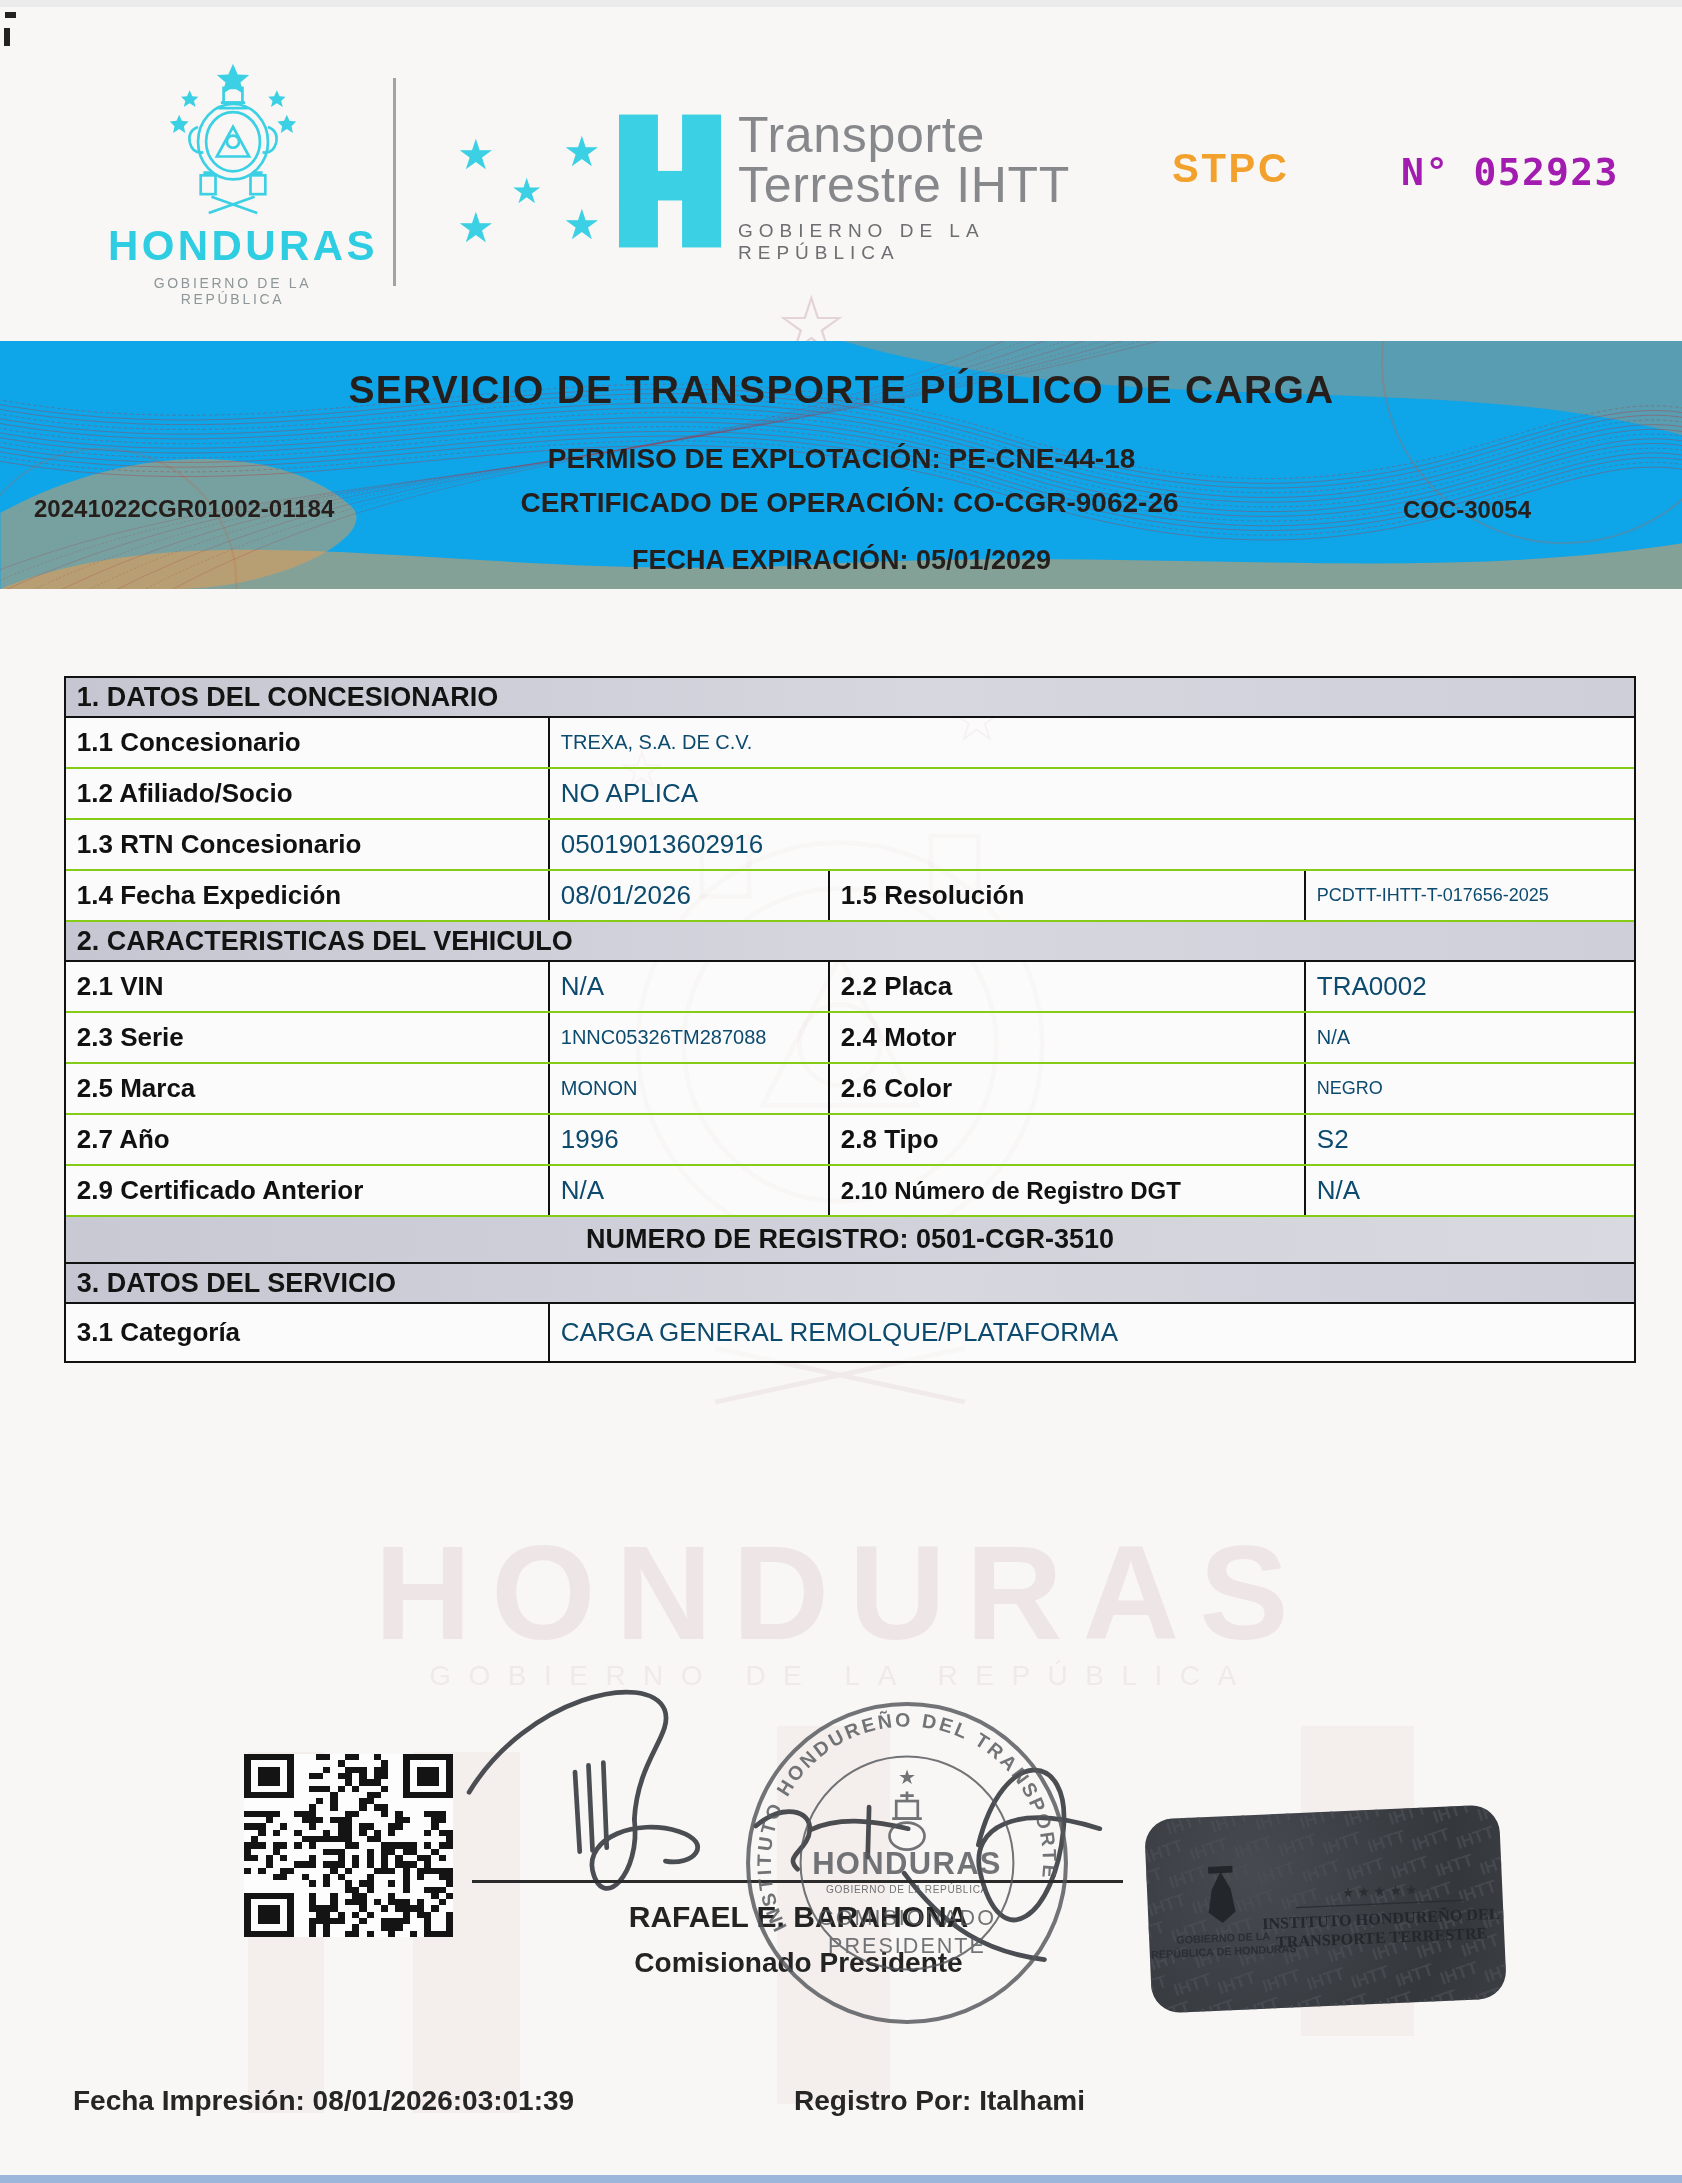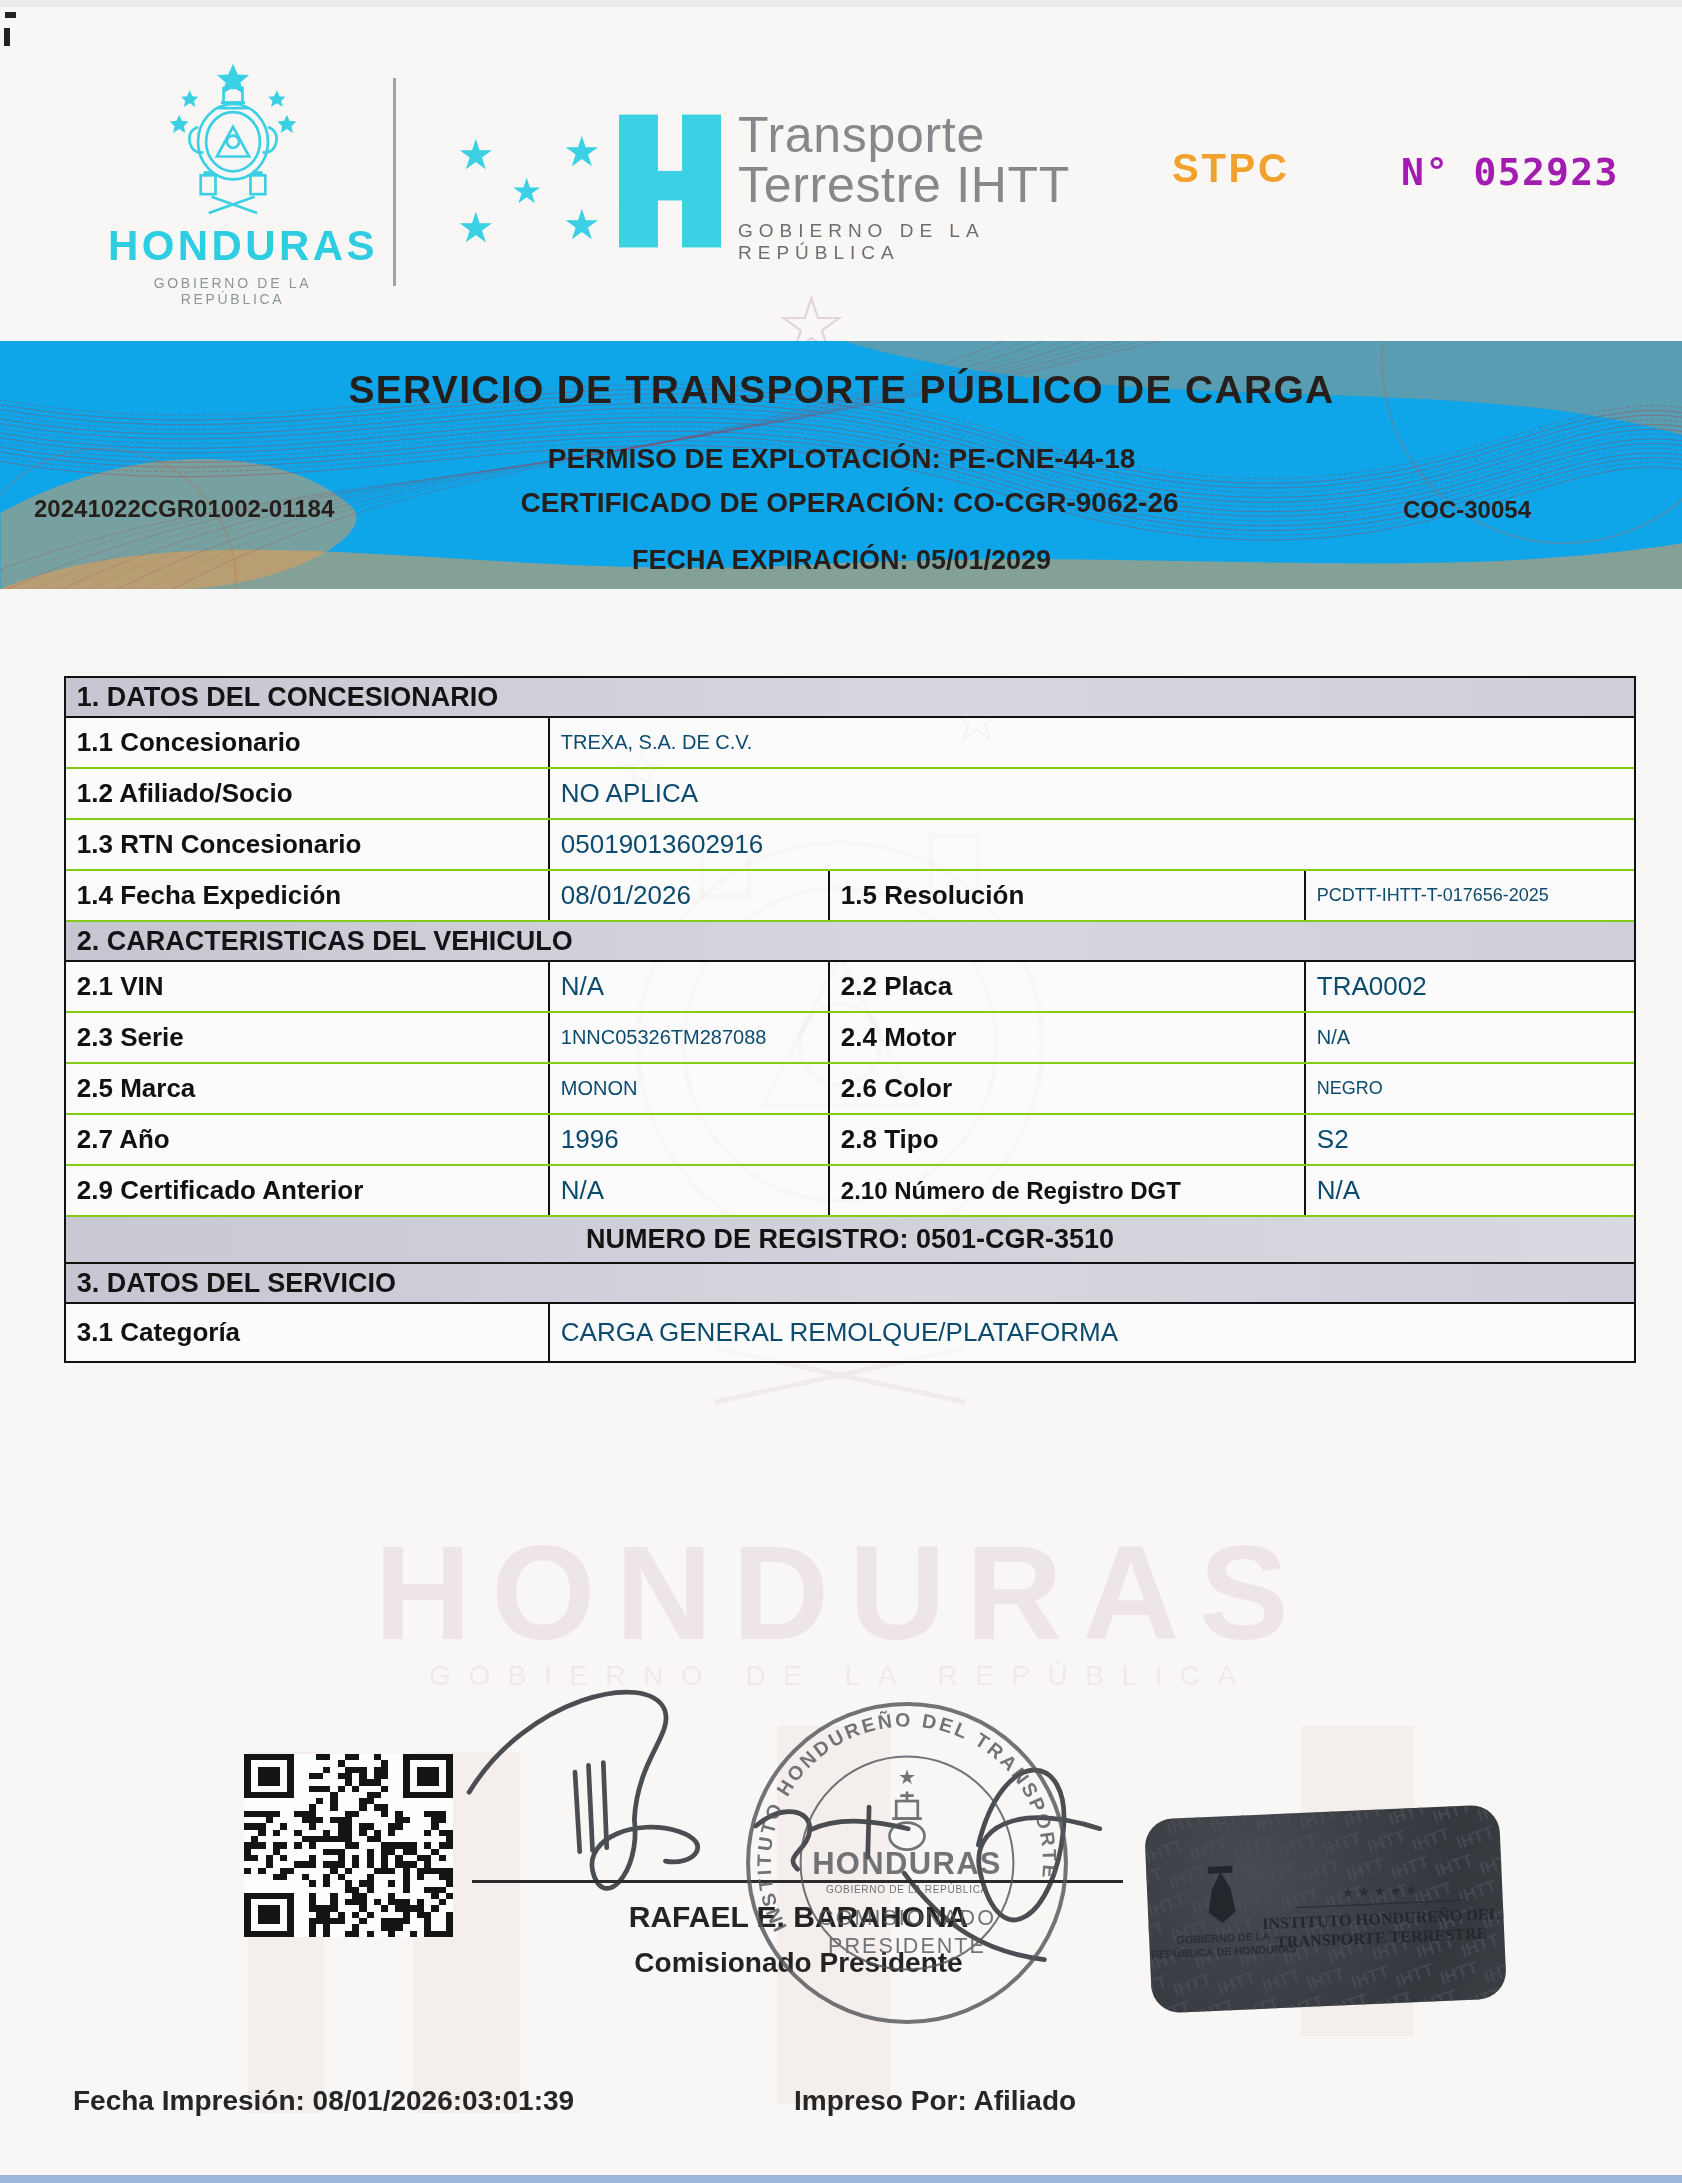--- a/index.html
+++ b/index.html
@@ -673,16 +673,16 @@
       <text x="110" y="186" text-anchor="middle" font-size="16" fill="#2b2e34" font-weight="bold" font-family="Liberation Sans,sans-serif">GOBIERNO DE LA</text>
       <text x="110" y="206" text-anchor="middle" font-size="16" fill="#2b2e34" font-weight="bold" font-family="Liberation Sans,sans-serif">REPÚBLICA DE HONDURAS</text>
       <text x="345" y="128" text-anchor="middle" font-size="20" fill="#2b2e33">★ ★ ★ ★ ★</text>
       <line x1="220" y1="140" x2="470" y2="140" stroke="#2b2e33" stroke-width="2"></line>
       <text x="345" y="170" text-anchor="middle" font-size="24" font-weight="bold" fill="#24272c" font-family="Liberation Serif,serif">INSTITUTO HONDUREÑO DEL</text>
       <text x="345" y="198" text-anchor="middle" font-size="24" font-weight="bold" fill="#24272c" font-family="Liberation Serif,serif">TRANSPORTE TERRESTRE</text>
     </svg>
   </div>
 
   <div class="abs foot-left">Fecha Impresión: 08/01/2026:03:01:39</div>
-  <div class="abs foot-right">Impreso Por: Afiliado</div>
+  <div class="abs foot-right">Registro Por: Italhami</div>
 
 </div>
 
 
 </body></html>

